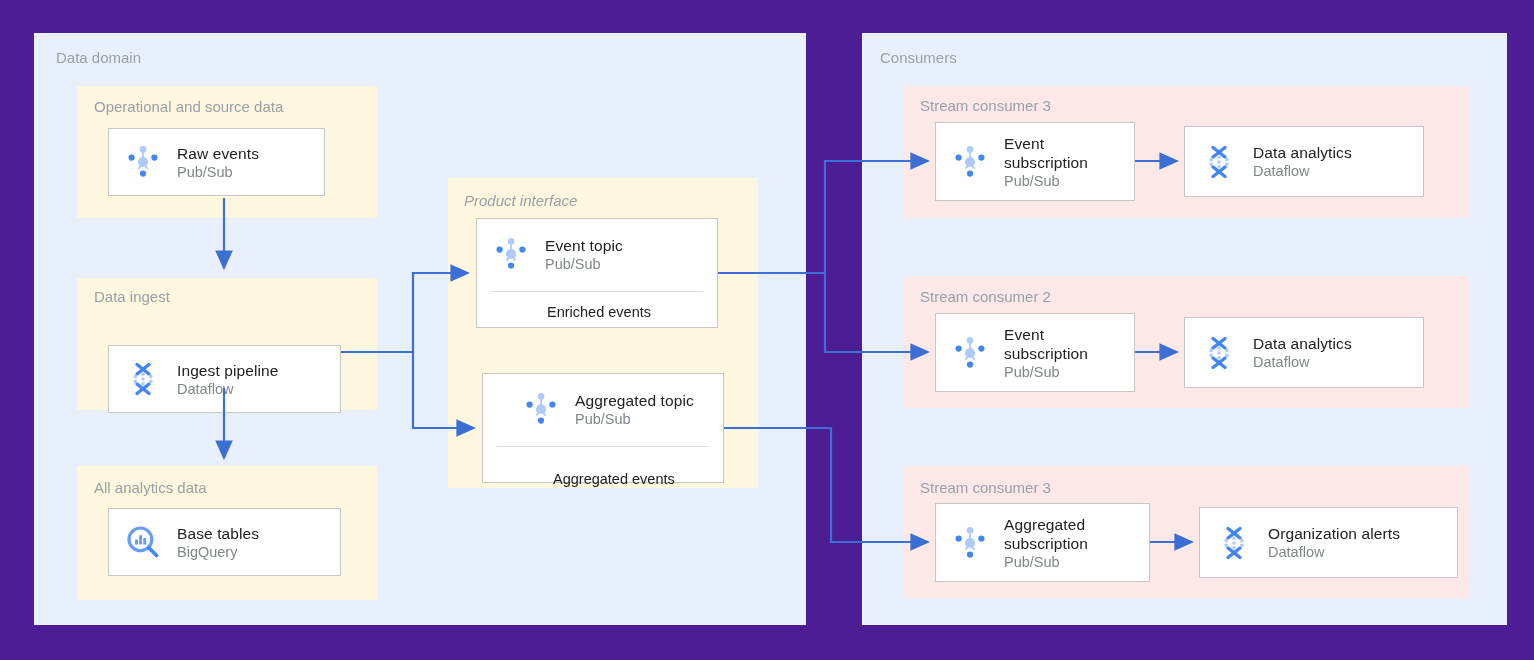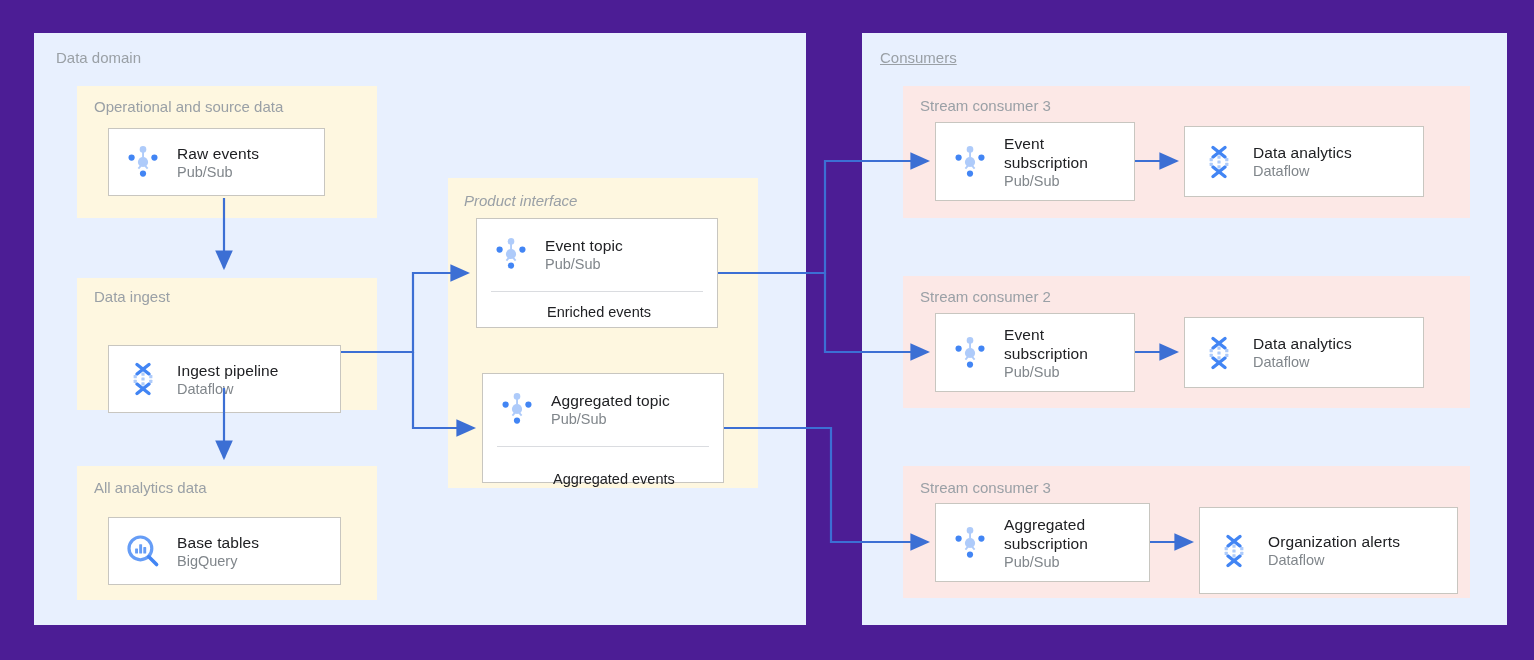--- a/index.html
+++ b/index.html
@@ -122,21 +122,21 @@
       </span>
       <span class="card-text">
         <span class="card-title">Ingest pipeline</span><br>
         <span class="card-sub">Dataflow</span>
       </span>
     </div>
   </div>
 
   <div class="panel panel-yellow" style="left:77px;top:466px;width:300px;height:134px;"></div>
   <div class="panel-title" style="left:94px;top:479px;text-align:right;">All analytics data</div>
-  <div class="card" style="left:108px;top:508px;width:233px;height:68px;margin-top:9px;">
+  <div class="card" style="left:108px;top:508px;width:233px;height:68px;">
     <div class="card-row">
       <span class="card-icon">
         <svg width="36" height="36" viewBox="0 0 36 36" aria-hidden="true">
           <circle cx="15.4" cy="15.4" r="11.4" fill="none" stroke="#669df6" stroke-width="3.2"></circle>
           <path d="M23.8 23.8 L31.6 31.6" stroke="#4285f4" stroke-width="3.6" stroke-linecap="round"></path>
           <g fill="#669df6">
             <rect x="10.1" y="15.4" width="2.9" height="5.2" rx="0.6"></rect>
             <rect x="14.2" y="11.2" width="2.9" height="9.4" rx="0.6"></rect>
             <rect x="18.3" y="14.1" width="2.9" height="6.5" rx="0.6"></rect>
           </g>
@@ -169,21 +169,21 @@
       <span class="card-text">
         <span class="card-title">Event topic</span><br>
         <span class="card-sub">Pub/Sub</span>
       </span>
     </div>
     <div class="card-divider" style="top:72px;"></div>
     <div class="card-footer" style="top:84px;">Enriched events</div>
   </div>
 
   <div class="card stacked" style="left:482px;top:373px;width:242px;height:110px;">
-    <div class="card-row" style="height:70px;">
+    <div class="card-row" style="height:70px;padding-left:24px;">
       <span class="card-icon">
         <svg width="36" height="36" viewBox="0 0 36 36" aria-hidden="true">
           <circle cx="18" cy="18" r="5.1" fill="#aecbfa"></circle>
           <rect x="17.1" y="6.6" width="1.9" height="7" fill="#aecbfa"></rect>
           <rect x="19.6" y="19.2" width="1.9" height="6.2" fill="#aecbfa" transform="rotate(-42 20.5 22.3)"></rect>
           <rect x="14.5" y="19.2" width="1.9" height="6.2" fill="#aecbfa" transform="rotate(42 15.5 22.3)"></rect>
           <circle cx="18" cy="5.4" r="3.3" fill="#aecbfa"></circle>
           <circle cx="6.6" cy="13.6" r="3.1" fill="#4285f4"></circle>
           <circle cx="29.4" cy="13.6" r="3.1" fill="#4285f4"></circle>
           <circle cx="18" cy="29.6" r="3.1" fill="#4285f4"></circle>
@@ -192,21 +192,21 @@
       <span class="card-text">
         <span class="card-title">Aggregated topic</span><br>
         <span class="card-sub">Pub/Sub</span>
       </span>
     </div>
     <div class="card-divider" style="top:72px;"></div>
     <div class="card-footer" style="top:96px;">Aggregated events</div>
   </div>
 
   <div class="panel panel-blue" style="left:862px;top:33px;width:645px;height:592px;"></div>
-  <div class="panel-title" style="left:880px;top:49px;text-decoration:underline;">Consumers</div>
+  <div class="panel-title" style="left:880px;top:49px;">Consumers</div>
 
   <div class="panel panel-pink" style="left:903px;top:86px;width:567px;height:132px;"></div>
   <div class="panel-title" style="left:920px;top:97px;">Stream consumer 3</div>
   <div class="card" style="left:935px;top:122px;width:200px;height:79px;">
     <div class="card-row">
       <span class="card-icon">
         <svg width="36" height="36" viewBox="0 0 36 36" aria-hidden="true">
           <circle cx="18" cy="18" r="5.1" fill="#aecbfa"></circle>
           <rect x="17.1" y="6.6" width="1.9" height="7" fill="#aecbfa"></rect>
           <rect x="19.6" y="19.2" width="1.9" height="6.2" fill="#aecbfa" transform="rotate(-42 20.5 22.3)"></rect>
@@ -316,21 +316,21 @@
           <circle cx="29.4" cy="13.6" r="3.1" fill="#4285f4"></circle>
           <circle cx="18" cy="29.6" r="3.1" fill="#4285f4"></circle>
         </svg>
       </span>
       <span class="card-text" style="max-width:118px;">
         <span class="card-title">Aggregated subscription</span>
         <span class="card-sub" style="display:block;">Pub/Sub</span>
       </span>
     </div>
   </div>
-  <div class="card" style="left:1199px;top:507px;width:259px;height:87px;">
+  <div class="card" style="left:1199px;top:507px;width:259px;height:71px;">
     <div class="card-row">
       <span class="card-icon">
         <svg width="36" height="36" viewBox="0 0 36 36" aria-hidden="true">
           <g stroke="#4285f4" stroke-width="3.4" stroke-linecap="round" fill="none">
             <path d="M12 3.5 L24 13"></path>
               <path d="M24 3.5 L12 13"></path>
             <path d="M12 23 L24 32.5"></path>
               <path d="M24 23 L12 32.5"></path>
           </g>
           <g fill="#aecbfa">

